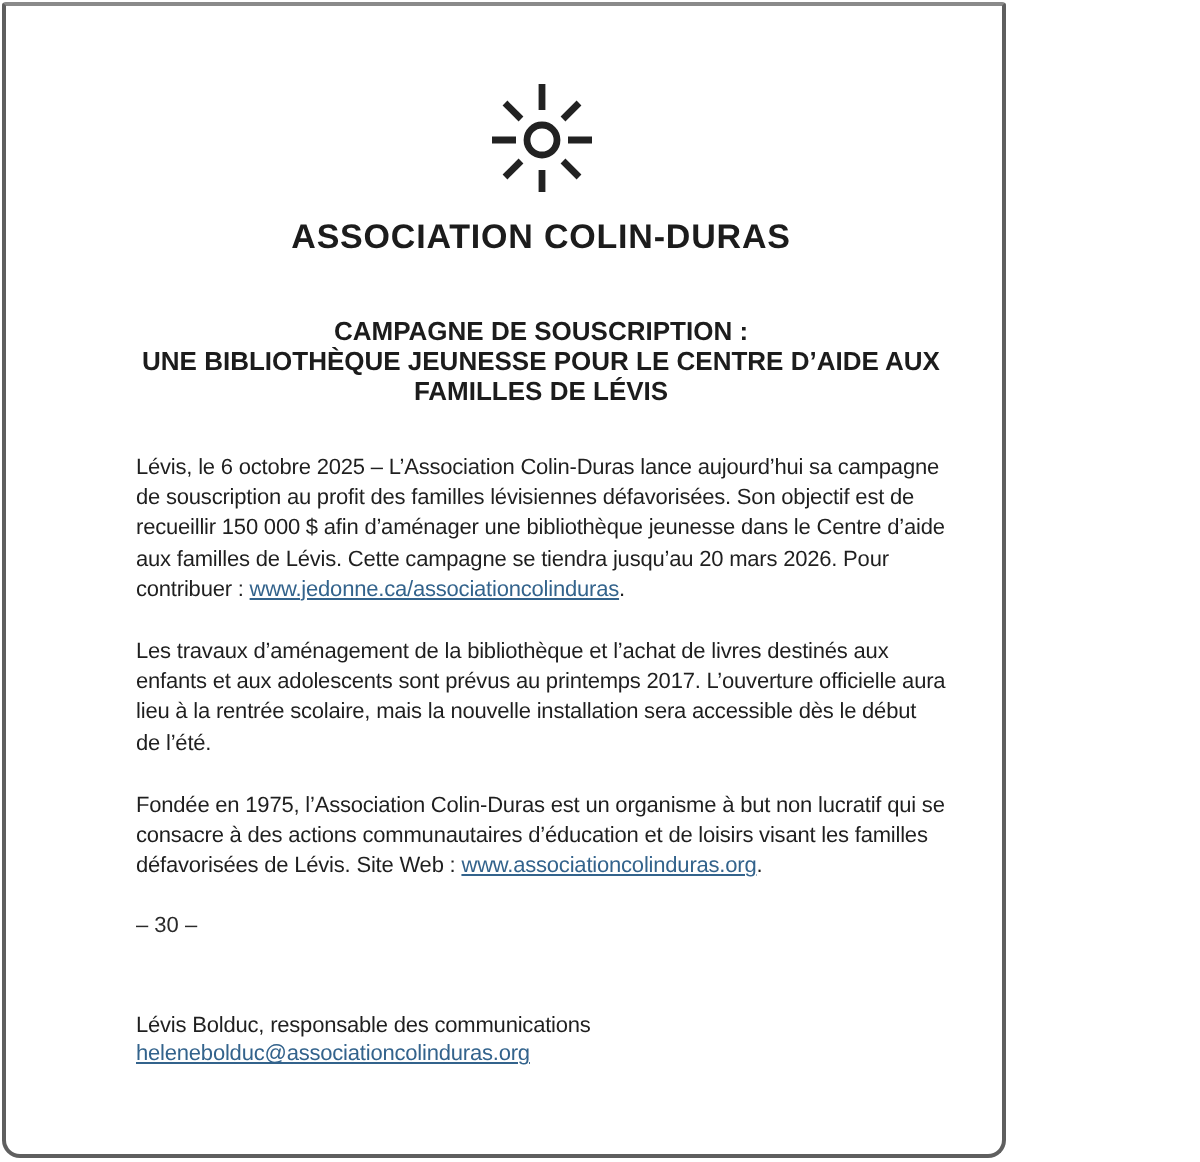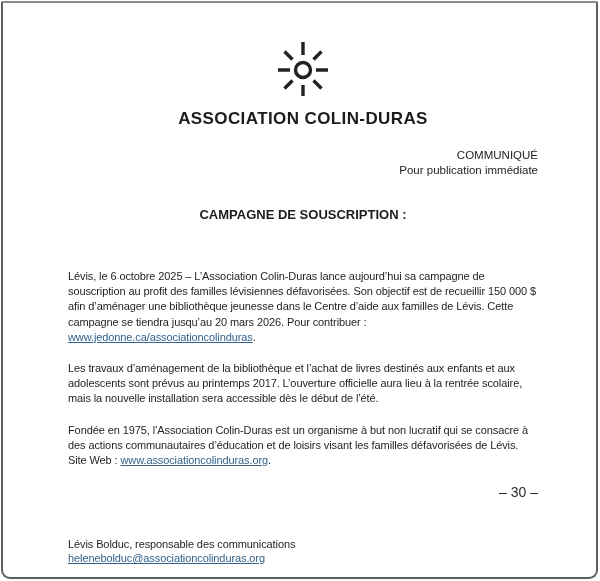--- a/index.html
+++ b/index.html
@@ -4,26 +4,26 @@
 <style>
   * { margin: 0; padding: 0; box-sizing: border-box; }
   html, body { background: #ffffff; }
   body {
     width: 600px; height: 581px;
     font-family: "Liberation Sans", "DejaVu Sans", sans-serif;
     color: #1f1f1f;
   }
   .page {
     position: absolute; left: 1px; top: 1px;
-    width: 597px; height: 578px;
+    width: 502px; height: 578px;
     background: #ffffff;
     border: 2px solid #5f5f5f;
     border-top-color: #8a8a8a;
     border-radius: 2px 2px 9px 9px;
-    padding: 0 58px 0 65px;
+    padding: 0 28px 0 65px;
     overflow: hidden;
   }
   .logo-wrap { text-align: center; margin-top: 36px; height: 62px; }
   .logo-wrap svg { display: inline-block; }
   .org-title {
     margin-top: 8px;
     text-align: center;
     font-size: 17px;
     font-weight: bold;
     letter-spacing: 0.4px;
@@ -37,30 +37,30 @@
     color: #242424;
   }
   .headline {
     margin-top: 29px;
     text-align: center;
     font-weight: bold;
     font-size: 13px;
     line-height: 15px;
     color: #1c1c1c;
   }
-  .body-block { margin-top: 47px; font-size: 11px; line-height: 15.2px; letter-spacing: -0.1px; }
+  .body-block { margin-top: 24px; font-size: 11px; line-height: 15.2px; letter-spacing: -0.1px; }
   .body-block p { margin-bottom: 16px; }
   a.doc-link {
     color: #33638c;
     text-decoration: underline;
     cursor: pointer;
   }
   .end-mark {
-    text-align: right;
-    font-size: 14px;
+    text-align: left;
+    font-size: 11px;
     color: #2a2a2a;
   }
   .source-block {
     margin-top: 38px;
     font-size: 11px;
     line-height: 13.8px;
     letter-spacing: -0.1px;
   }
 </style>
 </head>
@@ -77,27 +77,24 @@
       <line x1="45" y1="31" x2="57" y2="31"></line>
       <line x1="42.5" y1="20.5" x2="50.5" y2="12.5"></line>
       <line x1="21.5" y1="20.5" x2="13.5" y2="12.5"></line>
       <line x1="42.5" y1="41.5" x2="50.5" y2="49.5"></line>
       <line x1="21.5" y1="41.5" x2="13.5" y2="49.5"></line>
     </svg>
   </div>
 
   <div class="org-title">ASSOCIATION COLIN-DURAS</div>
 
-  <div class="meta">
-    <div>COMMUNIQUÉ</div>
-    <div>Pour publication immédiate</div>
-  </div>
 
   <div class="headline">
     <div>CAMPAGNE DE SOUSCRIPTION :</div>
+    <div>UNE BIBLIOTHÈQUE JEUNESSE POUR LE CENTRE D’AIDE AUX FAMILLES DE LÉVIS</div>
   </div>
 
   <div class="body-block">
     <p><span>Lévis, le 6 octobre 2025 – L’Association Colin-Duras lance aujourd’hui sa campagne de souscription au profit des familles lévisiennes défavorisées. Son objectif est de recueillir 150 000 $ afin d’aménager une bibliothèque jeunesse dans le Centre d’aide aux familles de Lévis. Cette campagne se tiendra jusqu’au 20 mars 2026. Pour contribuer : </span><a class="doc-link" href="#">www.jedonne.ca/associationcolinduras</a><span>.</span></p>
 
     <p>Les travaux d’aménagement de la bibliothèque et l’achat de livres destinés aux enfants et aux adolescents sont prévus au printemps 2017. L’ouverture officielle aura lieu à la rentrée scolaire, mais la nouvelle installation sera accessible dès le début de l’été.</p>
 
     <p><span>Fondée en 1975, l’Association Colin-Duras est un organisme à but non lucratif qui se consacre à des actions communautaires d’éducation et de loisirs visant les familles défavorisées de Lévis. Site Web : </span><a class="doc-link" href="#">www.associationcolinduras.org</a><span>.</span></p>
   </div>
 

